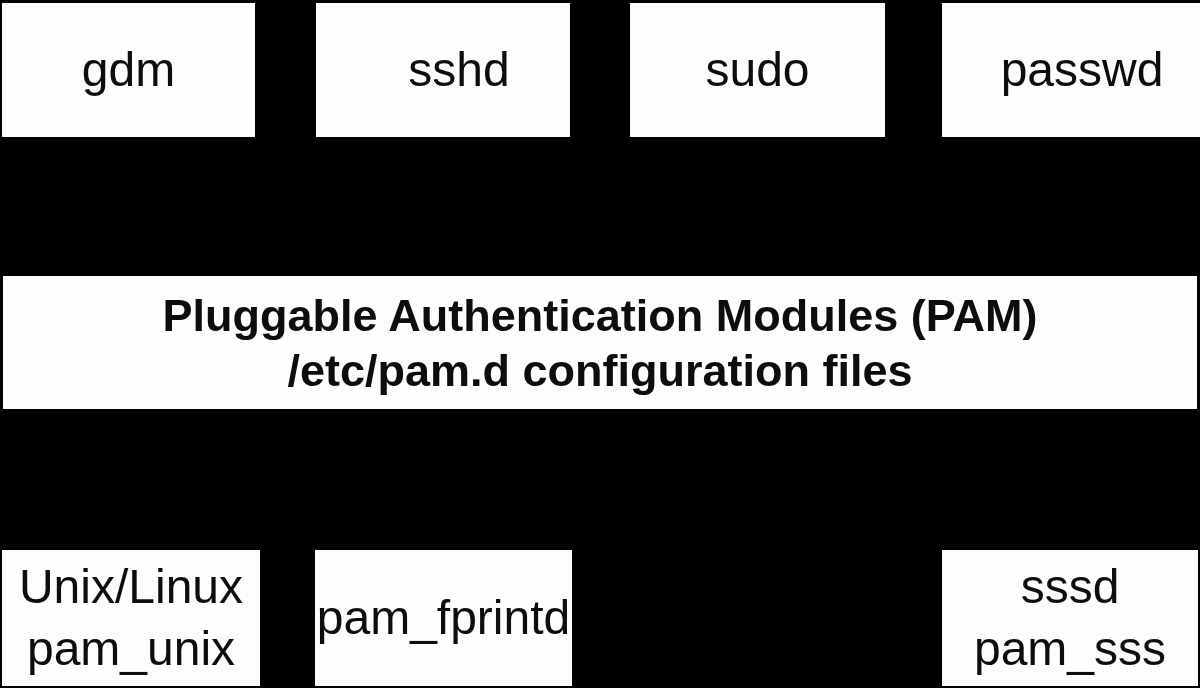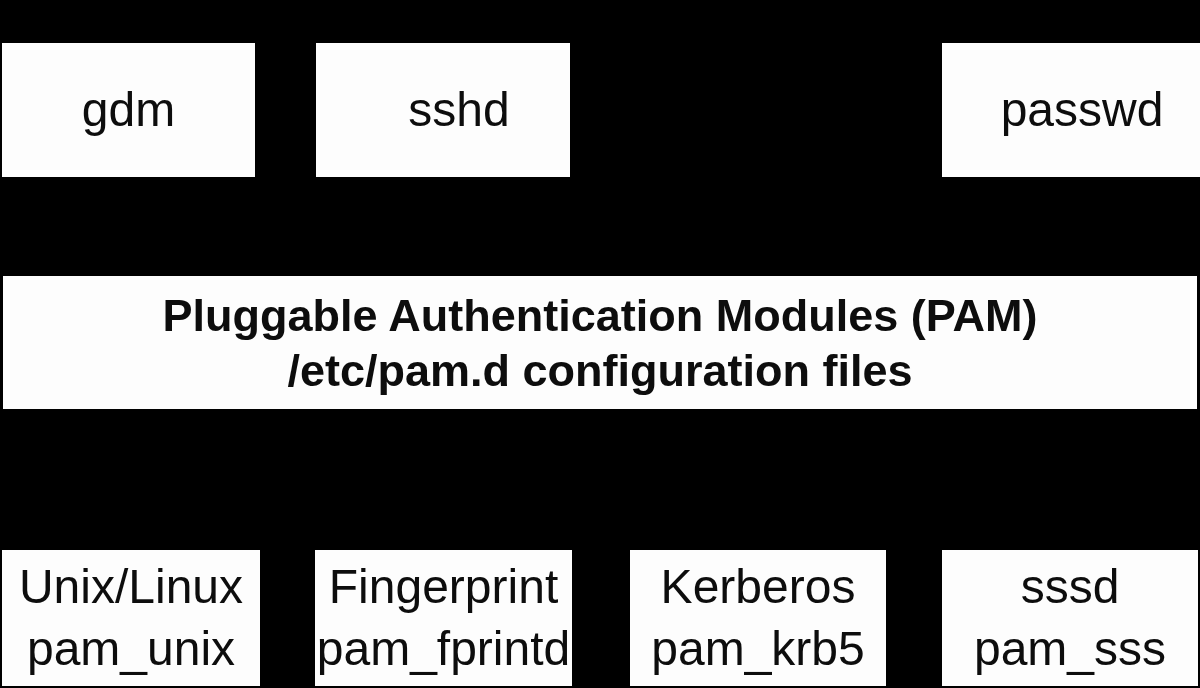--- a/index.html
+++ b/index.html
@@ -25,21 +25,20 @@
     justify-content: center;
     text-align: center;
     box-sizing: border-box;
   }
   
   .service-box {
     top: 3px;
     height: 134px;
     font-size: 48px;
     line-height: 56px;
-    margin-top: 40px;
   }
   #box-gdm    { left: 2px;   width: 253px; }
   #box-sshd   { left: 316px; width: 254px; padding-left: 32px; }
   #box-sudo   { left: 630px; width: 255px; }
   #box-passwd { left: 942px; width: 280px; }
 
   
   .pam-box {
     left: 3px;
     top: 276px;
@@ -68,39 +67,37 @@
 <body>
 
 <div id="canvas">
 
   <div id="box-gdm" class="box service-box">
     <span class="line">gdm</span>
   </div>
   <div id="box-sshd" class="box service-box">
     <span class="line">sshd</span>
   </div>
+  <div id="box-sudo" class="box service-box">
+    <span class="line">sudo</span>
+  </div>
   <div id="box-passwd" class="box service-box">
     <span class="line">passwd</span>
   </div>
 
   <div class="box pam-box">
     <span class="line">Pluggable Authentication Modules (PAM)</span>
     <span class="line">/etc/pam.d configuration files</span>
   </div>
 
   <div id="box-pam-unix" class="box module-box">
     <span class="line">Unix/Linux</span>
     <span class="line">pam_unix</span>
   </div>
   <div id="box-pam-fprintd" class="box module-box">
-    <span class="line">Fingerprint</span>
     <span class="line">pam_fprintd</span>
-  </div>
-  <div id="box-pam-krb5" class="box module-box">
-    <span class="line">Kerberos</span>
-    <span class="line">pam_krb5</span>
   </div>
   <div id="box-pam-sss" class="box module-box">
     <span class="line">sssd</span>
     <span class="line">pam_sss</span>
   </div>
 
 </div>
 
 </body></html>

